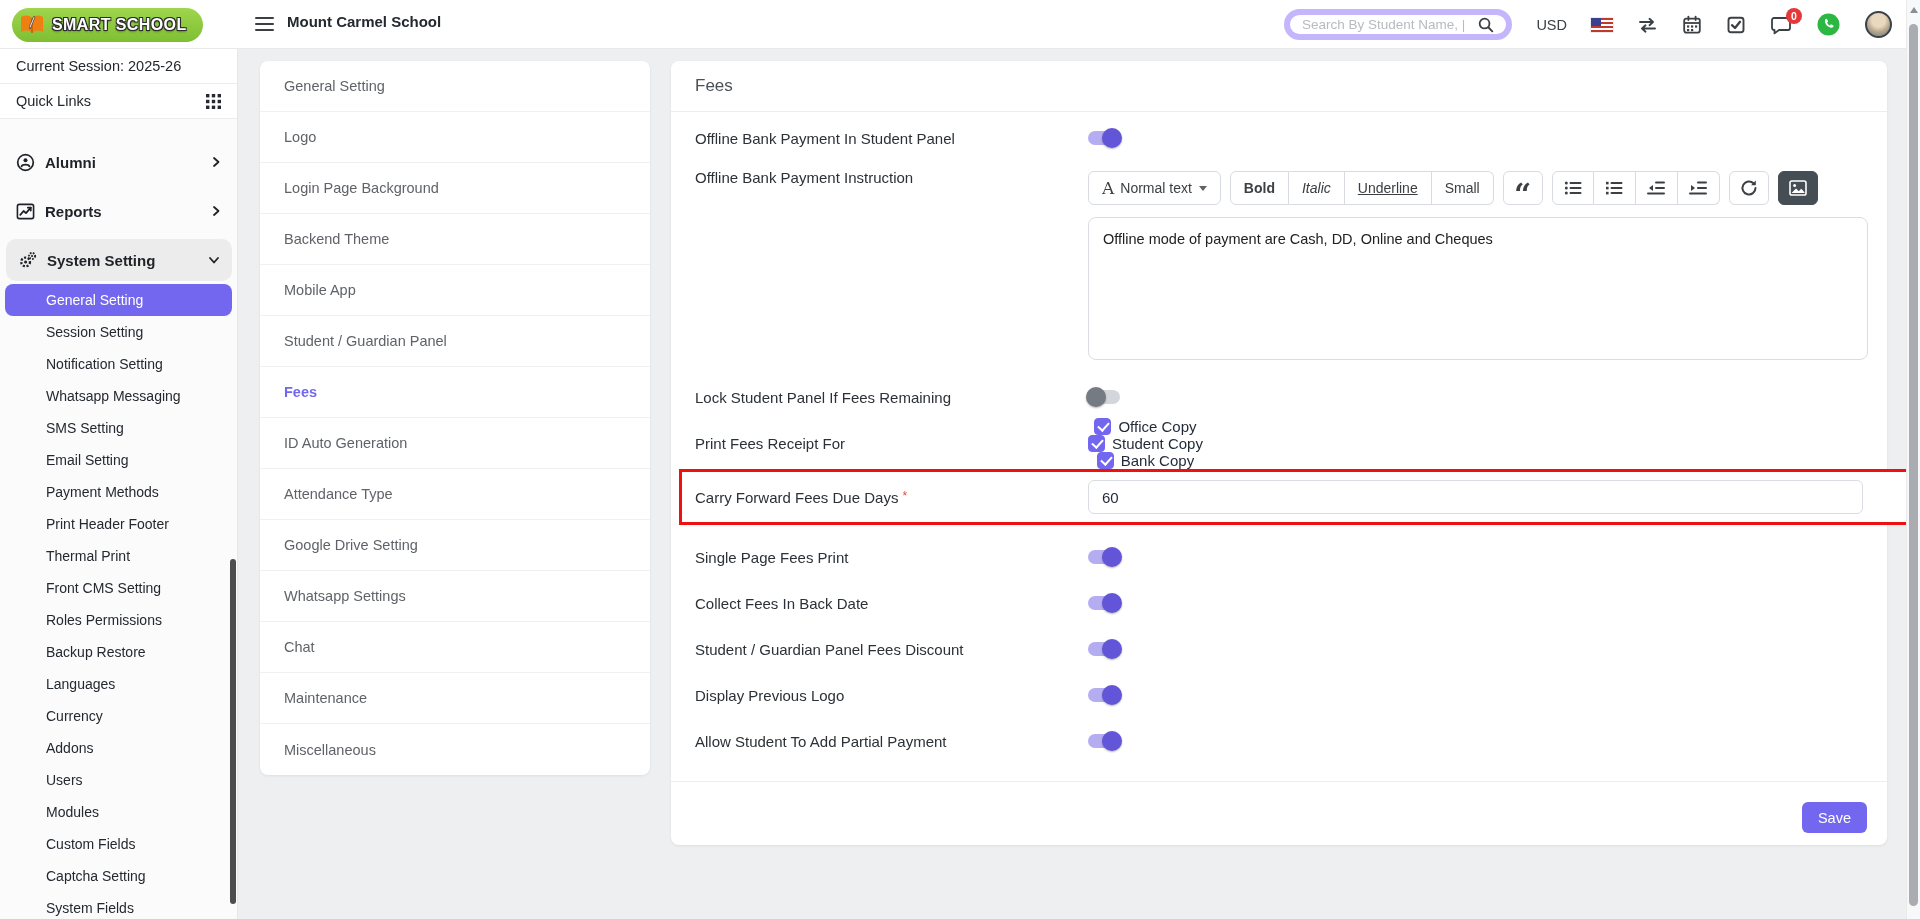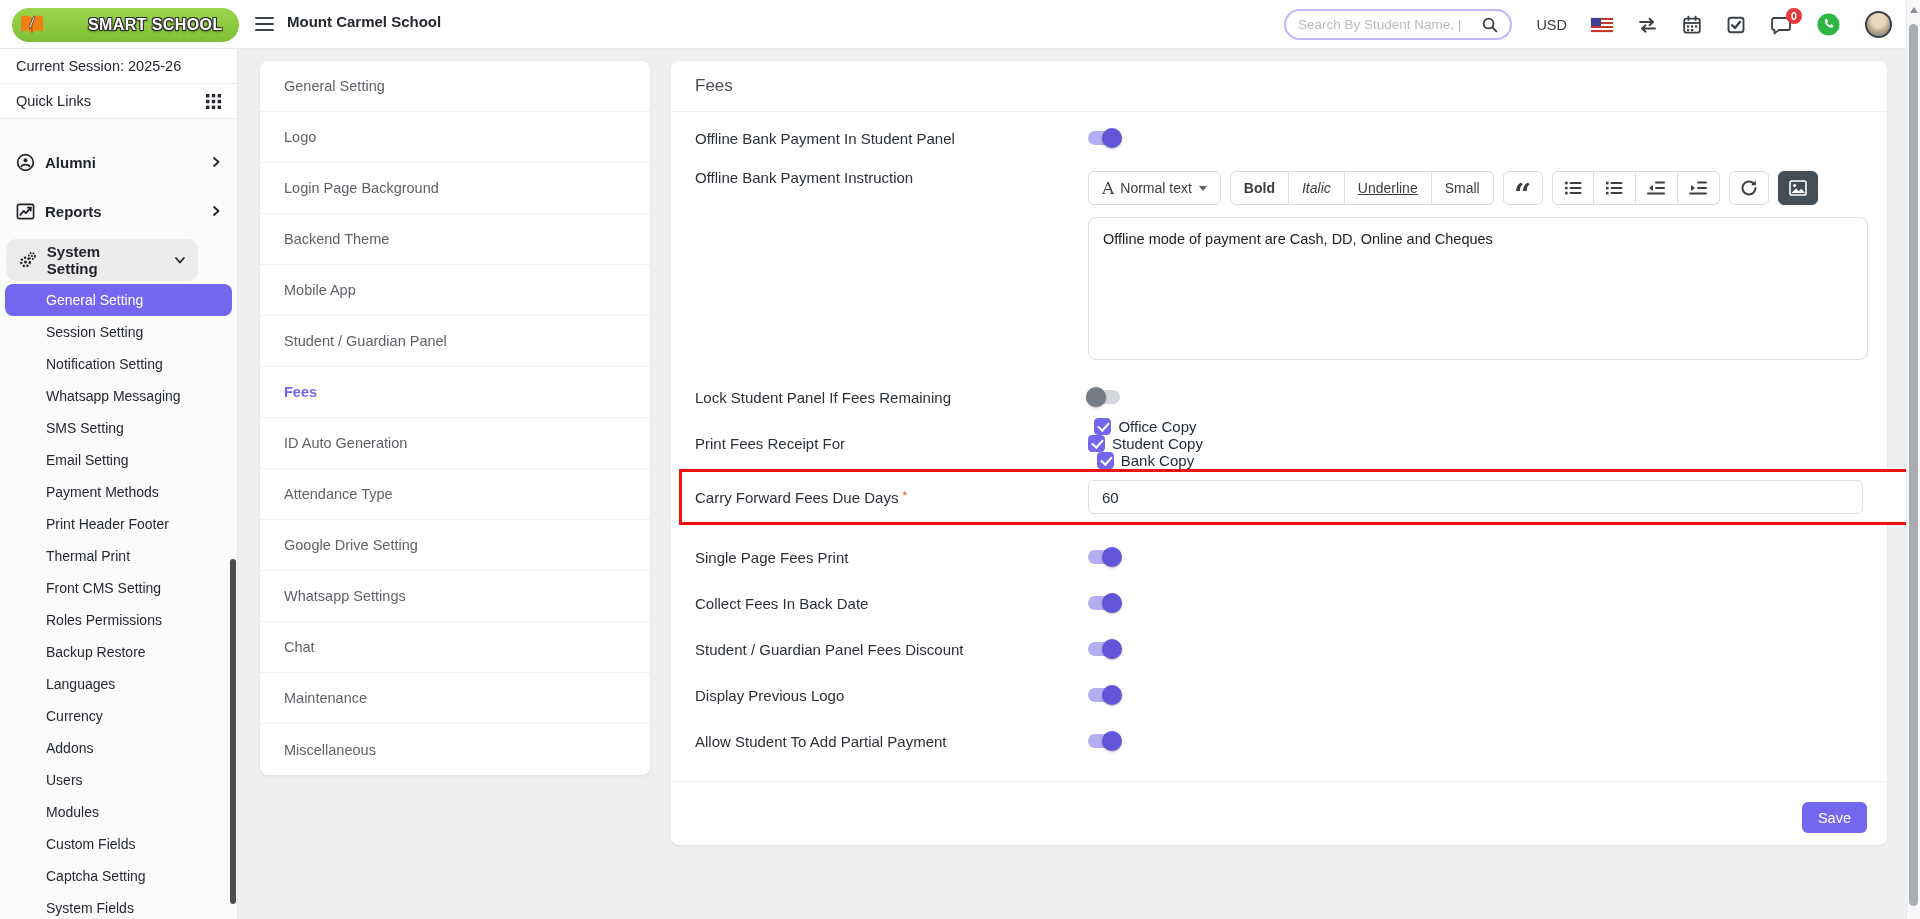--- a/index.html
+++ b/index.html
@@ -3,46 +3,46 @@
 <meta charset="utf-8">
 <style>
   * { margin:0; padding:0; box-sizing:border-box; }
   html,body { width:1920px; height:919px; overflow:hidden; }
   body { font-family:"Liberation Sans", sans-serif; background:#edeff0; position:relative; }
 
   
   .header { position:absolute; top:0; left:0; width:1920px; height:49px; background:#fff; border-bottom:1px solid #e9e9e9; z-index:5; }
   .brand { position:absolute; left:0; top:0; width:238px; height:49px; display:flex; align-items:center; padding-left:12px; }
   .logo-pill { display:flex; align-items:center; gap:7px; background:linear-gradient(180deg,#9ed64d,#7fbe33); border-radius:17px; padding:3px 16px 3px 7px; height:34px; }
-  .logo-text { font-size:16px; font-weight:800; letter-spacing:.4px; color:#fff; text-shadow:1px 1px 0 #2b2b2b,-1px 1px 0 #2b2b2b,1px -1px 0 #2b2b2b,-1px -1px 0 #2b2b2b,0 2px 2px rgba(0,0,0,.35); white-space:nowrap;margin-left:36px; }
+  .logo-text { font-size:16px; font-weight:800; letter-spacing:.4px; color:#fff; text-shadow:1px 1px 0 #2b2b2b,-1px 1px 0 #2b2b2b,1px -1px 0 #2b2b2b,-1px -1px 0 #2b2b2b,0 2px 2px rgba(0,0,0,.35); white-space:nowrap; }
   .hamburger { position:absolute; left:255px; top:17px; width:19px; height:15px; cursor:pointer; }
   .hamburger span { display:block; height:2.4px; background:#3b4045; margin-bottom:3.4px; border-radius:1px; }
   .school-title { position:absolute; left:287px; top:13px; font-size:15px; font-weight:700; color:#24292f; }
-  .search { position:absolute; left:1284px; top:9px; width:228px; height:31px; border:2px solid #c4b5fd; border-radius:16px; background:#fff; display:flex; align-items:center; padding:0 12px; gap:8px; }
+  .search { position:absolute; left:1284px; top:9px; width:228px; height:31px; border:6px solid #c4b5fd; border-radius:16px; background:#fff; display:flex; align-items:center; padding:0 12px; gap:8px; }
   .search input { flex:1; border:none; outline:none; font-size:13.5px; color:#6b7076; background:transparent; min-width:0; font-family:inherit; }
   .search input::placeholder { color:#b7bbc0; }
   .topicons { position:absolute; right:28px; top:0; height:49px; display:flex; align-items:center; gap:24px; }
   .cur-label { font-size:14.5px; color:#3c4043; font-weight:500; }
   .flag { width:22px; height:14px; background:repeating-linear-gradient(180deg,#c0392b 0 2px,#fff 2px 4px); position:relative; box-shadow:0 0 0 .5px #d8d8d8; }
   .flag::after { content:""; position:absolute; left:0; top:0; width:10px; height:8px; background:#3a3f8f; }
   .icon-btn { position:relative; display:flex; align-items:center; justify-content:center; cursor:pointer; }
   .badge { position:absolute; top:-7px; right:-10px; min-width:16px; height:16px; padding:0 4px; border-radius:9px; background:#e5383b; color:#fff; font-size:10.5px; font-weight:700; display:flex; align-items:center; justify-content:center; }
   .avatar { width:27px; height:27px; border-radius:50%; border:2px solid #39424a; background:radial-gradient(circle at 50% 32%, #e9d7be 0 34%, #b9a98f 58%, #68737c 100%); }
 
   
   .scrollbar { position:absolute; right:0; top:0; width:14px; height:919px; background:#f7f8f9; border-left:1px solid #eaeaea; z-index:20; }
   .sb-arrow { position:absolute; top:7px; left:3px; width:0; height:0; border-left:4px solid transparent; border-right:4px solid transparent; border-bottom:6px solid #8a8f94; }
   .sb-thumb { position:absolute; left:2px; top:24px; width:9px; height:882px; background:#a9adb2; border-radius:5px; }
 
   
   .sidebar { position:absolute; top:49px; left:0; width:238px; bottom:0; background:#fbfbfb; border-right:1px solid #e7e7e7; }
   .s-row { height:35px; display:flex; align-items:center; padding:0 16px; font-size:14.5px; color:#24292f; border-bottom:1px solid #ececec; background:#fff; }
   .s-row .spacer { flex:1; }
   .s-group { position:absolute; left:0; display:flex; align-items:center; gap:10px; height:42px; padding:0 16px; width:238px; font-weight:700; font-size:15px; color:#1f2328; cursor:pointer; }
-  .s-group.boxed { left:6px; width:192px; background:#ececec; border-radius:10px; padding:0 12px; }
+  .s-group.boxed { left:6px; width:226px; background:#ececec; border-radius:10px; padding:0 12px; }
   .s-group .spacer { flex:1; }
   .sub-list { position:absolute; top:235px; left:0; right:0; }
   .sub-item { height:32px; line-height:32px; margin:0 5px; padding-left:41px; font-size:14px; color:#24292f; border-radius:8px; cursor:pointer; white-space:nowrap; }
   .sub-item.active { background:#7367f0; color:#fff; }
   .side-scroll { position:absolute; right:1px; top:510px; width:6px; height:345px; background:#4d4d4d; border-radius:3px; }
 
   
   .menu-card { position:absolute; left:260px; top:61px; width:390px; background:#fff; border-radius:8px; box-shadow:0 1px 3px rgba(0,0,0,.07); overflow:hidden; }
   .menu-item { height:51px; display:flex; align-items:center; padding:0 24px; font-size:14.5px; color:#5f6368; border-bottom:1px solid #f0f0f0; cursor:pointer; }
   .menu-item:last-child { border-bottom:none; }

